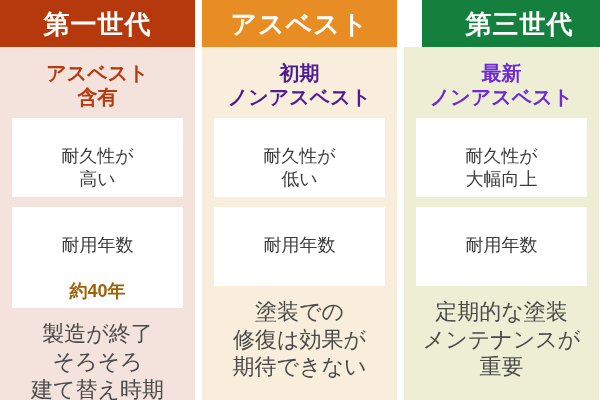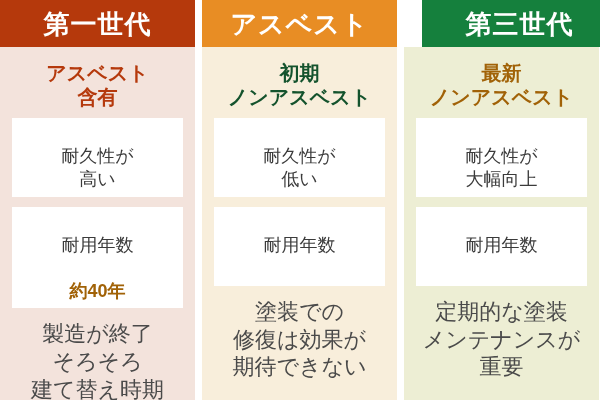--- a/index.html
+++ b/index.html
@@ -114,26 +114,26 @@
 
   
   .c1 .header { background: #b5390c; }
   .c1 .header-notch { border-top: 13px solid #b5390c; }
   .c1 .body { background: #f3e3dc; }
   .c1 .subtitle { color: #b5390c; }
 
   .c2 .header { background: #e88d24; }
   .c2 .header-notch { border-top: 13px solid #e88d24; }
   .c2 .body { background: #f8eedb; }
-  .c2 .subtitle { color: #14532d; }
+  .c2 .subtitle { color: #4c1d95; }
 
   .c3 .header { background: #15803d; margin-left: 36px; }
   .c3 .header-notch { border-top: 13px solid #767b06; }
   .c3 .body { background: #edeed4; }
-  .c3 .subtitle { color: #a16207; }
+  .c3 .subtitle { color: #6d28d9; }
 </style>
 </head>
 <body>
 
 <div class="board">
 
   <div class="column c1">
     <div class="header">
       <span class="header-title">第一世代</span>
       <span class="header-notch"></span>

